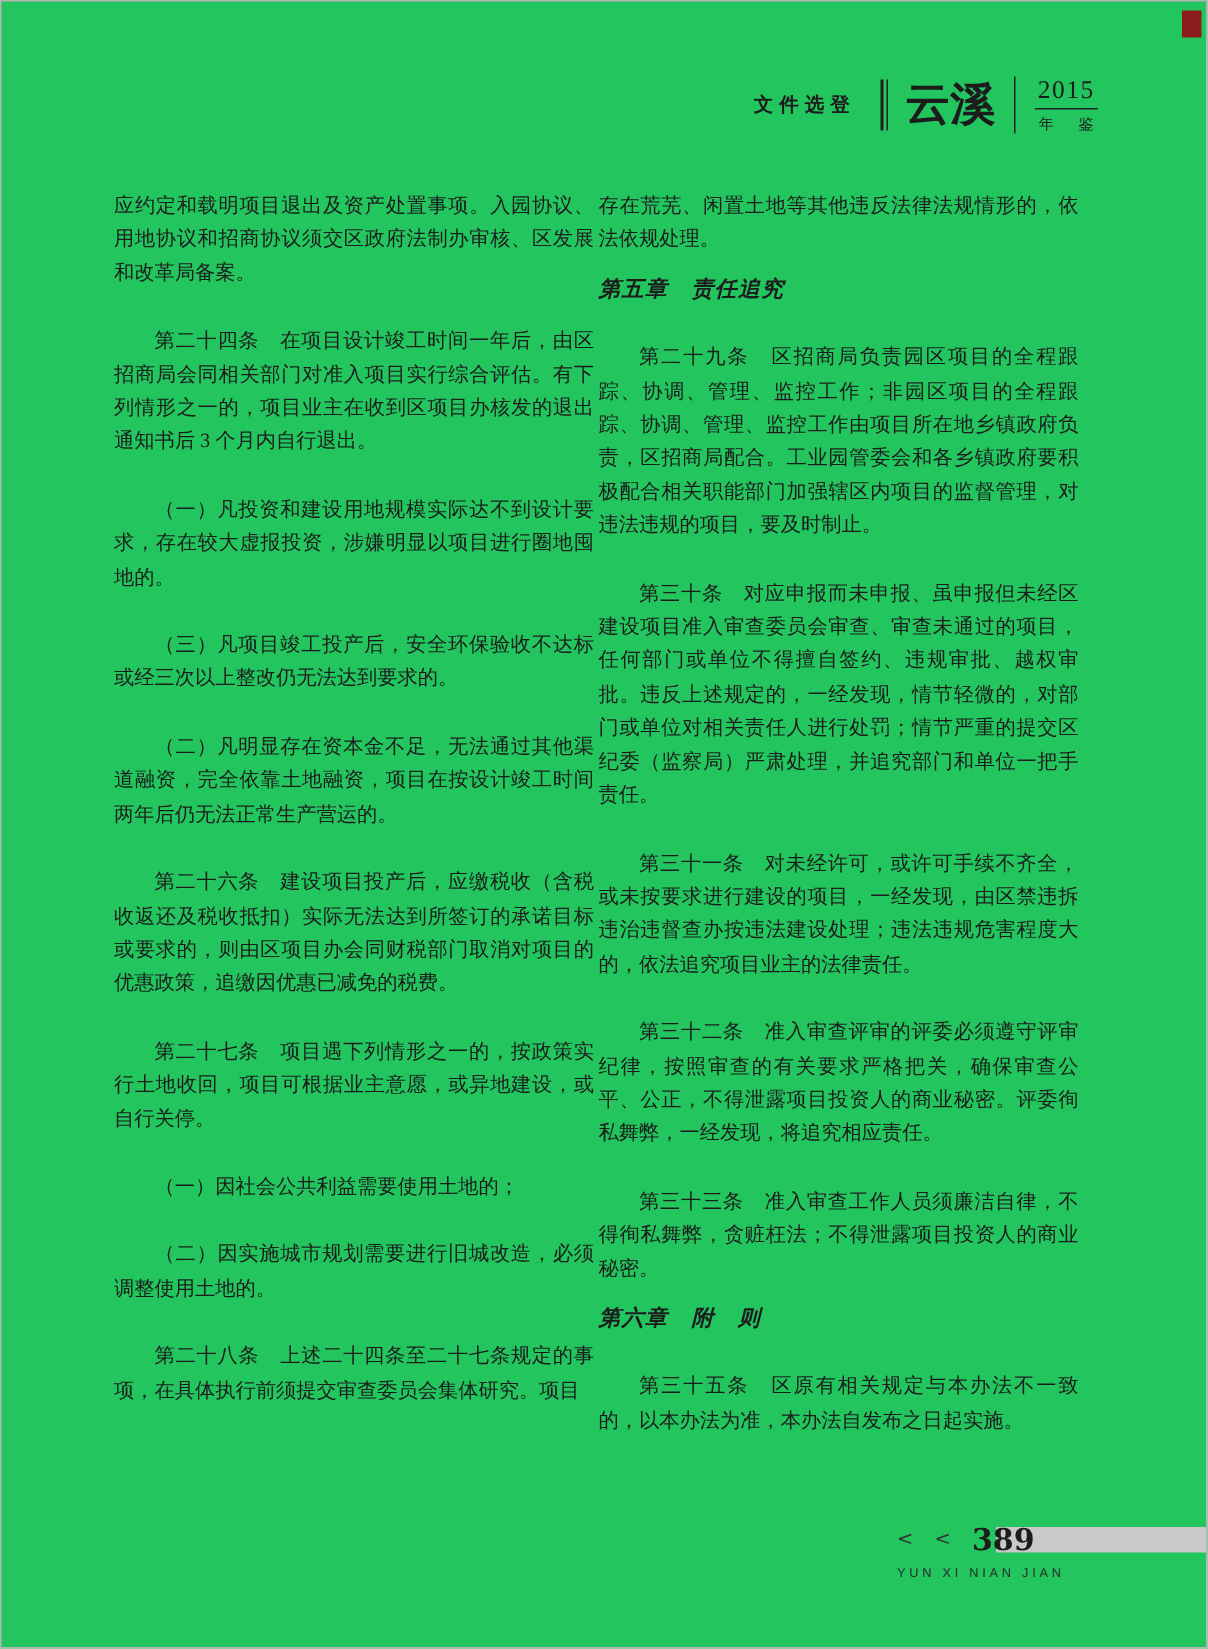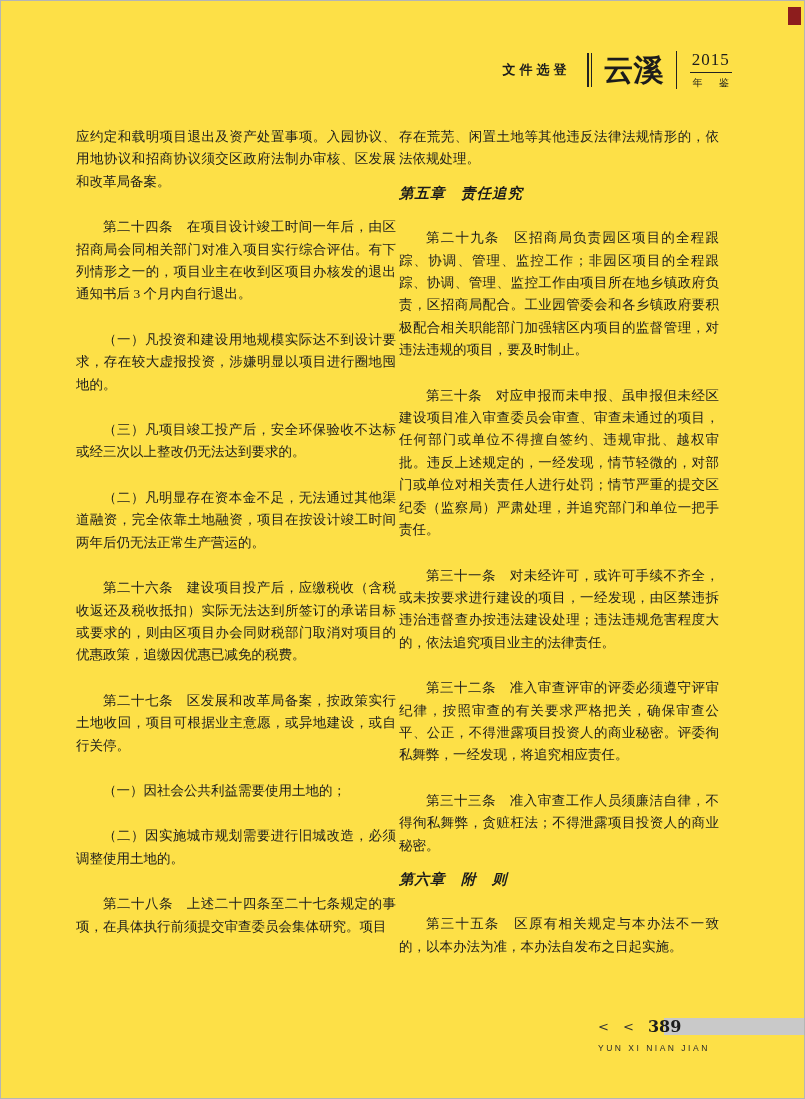--- a/index.html
+++ b/index.html
@@ -1,18 +1,18 @@
 <!DOCTYPE html>
 <html><head>
 <meta charset="utf-8">
 <style>
   * { margin:0; padding:0; box-sizing:border-box; }
   html,body { background:#dedede; }
   .page {
-    position:relative; width:805px; height:1099px; background:#fde047;
+    position:relative; width:805px; height:1099px; background:#22c55e;
     margin:0 auto; overflow:hidden; color:#1c1c1c;
     font-family:"Liberation Serif","DejaVu Serif",serif;
     border:1px solid #b5b5b5;
   }
   
   .corner-mark { position:absolute; top:6px; right:3px; width:13px; height:18px; background:#8d1d1d; }
 
   
   .header { position:absolute; top:46px; left:75px; width:660px; height:46px;
             display:flex; justify-content:flex-end; align-items:center; }
@@ -36,21 +36,21 @@
   p.heading { text-align:left; font-weight:bold; font-size:14.5px;
               font-family:"DejaVu Sans","Liberation Sans",sans-serif;
               margin:11px 0 7px; letter-spacing:1px;font-style:italic; }
 
   
   .footer { position:absolute; top:1013px; left:0; width:805px; height:60px; }
   .gray-bar { position:absolute; top:4px; left:663px; right:0; height:17px; background:#c9c9c9; }
   .pagenum-row { position:absolute; top:0; left:597px; height:24px; display:flex; align-items:center; }
   .arrows { font-size:13px; letter-spacing:5px; color:#333; margin-right:9px;
             font-family:"DejaVu Sans","Liberation Sans",sans-serif; }
-  .page-number { font-size:16px; font-weight:bold; font-family:"DejaVu Serif",serif; }
+  .page-number { font-size:20px; font-weight:bold; font-family:"DejaVu Serif",serif; }
   .romanized { position:absolute; top:29px; left:597px; font-size:8.5px; letter-spacing:2.5px;
                color:#2a2a2a; font-family:"Liberation Sans","DejaVu Sans",sans-serif; }
 </style>
 </head>
 <body>
 
 <div class="page">
 
   <div class="corner-mark"></div>
 
@@ -66,21 +66,21 @@
     </span>
   </div>
 
   <div class="col col-left">
       <p class="para">应约定和载明项目退出及资产处置事项。入园协议、用地协议和招商协议须交区政府法制办审核、区发展和改革局备案。</p>
       <p class="para indent">第二十四条　在项目设计竣工时间一年后，由区招商局会同相关部门对准入项目实行综合评估。有下列情形之一的，项目业主在收到区项目办核发的退出通知书后 3 个月内自行退出。</p>
       <p class="para indent">（一）凡投资和建设用地规模实际达不到设计要求，存在较大虚报投资，涉嫌明显以项目进行圈地囤地的。</p>
       <p class="para indent">（三）凡项目竣工投产后，安全环保验收不达标或经三次以上整改仍无法达到要求的。</p>
       <p class="para indent">（二）凡明显存在资本金不足，无法通过其他渠道融资，完全依靠土地融资，项目在按设计竣工时间两年后仍无法正常生产营运的。</p>
       <p class="para indent">第二十六条　建设项目投产后，应缴税收（含税收返还及税收抵扣）实际无法达到所签订的承诺目标或要求的，则由区项目办会同财税部门取消对项目的优惠政策，追缴因优惠已减免的税费。</p>
-      <p class="para indent">第二十七条　区发展和改革局备案，按政策实行土地收回，项目可根据业主意愿，或异地建设，或自行关停。</p>
+      <p class="para indent">第二十七条　项目遇下列情形之一的，按政策实行土地收回，项目可根据业主意愿，或异地建设，或自行关停。</p>
       <p class="para indent">（一）因社会公共利益需要使用土地的；</p>
       <p class="para indent">（二）因实施城市规划需要进行旧城改造，必须调整使用土地的。</p>
       <p class="para indent">第二十八条　上述二十四条至二十七条规定的事项，在具体执行前须提交审查委员会集体研究。项目</p>
     </div>
 
   <div class="col col-right">
       <p class="para">存在荒芜、闲置土地等其他违反法律法规情形的，依法依规处理。</p>
       <p class="heading">第五章　责任追究</p>
       <p class="para indent">第二十九条　区招商局负责园区项目的全程跟踪、协调、管理、监控工作；非园区项目的全程跟踪、协调、管理、监控工作由项目所在地乡镇政府负责，区招商局配合。工业园管委会和各乡镇政府要积极配合相关职能部门加强辖区内项目的监督管理，对违法违规的项目，要及时制止。</p>
       <p class="para indent">第三十条　对应申报而未申报、虽申报但未经区建设项目准入审查委员会审查、审查未通过的项目，任何部门或单位不得擅自签约、违规审批、越权审批。违反上述规定的，一经发现，情节轻微的，对部门或单位对相关责任人进行处罚；情节严重的提交区纪委（监察局）严肃处理，并追究部门和单位一把手责任。</p>

